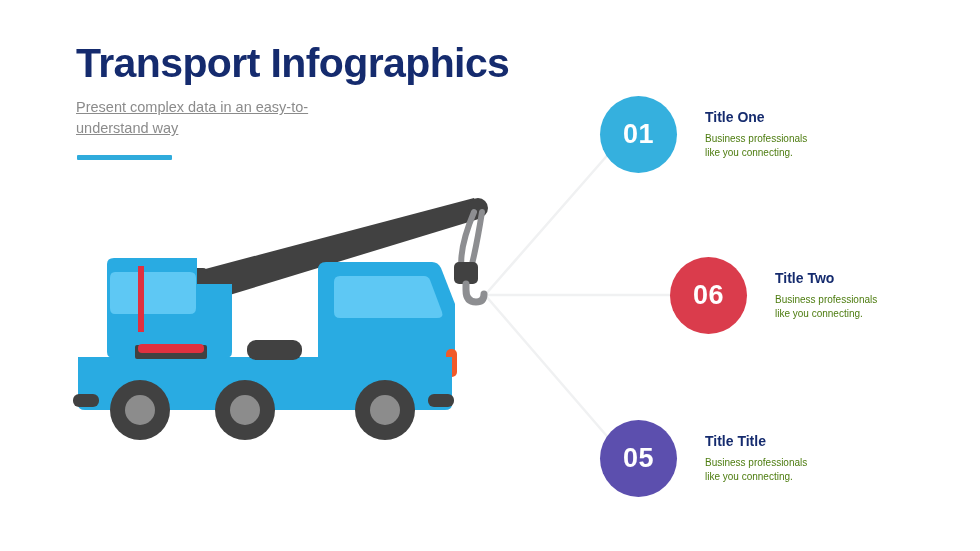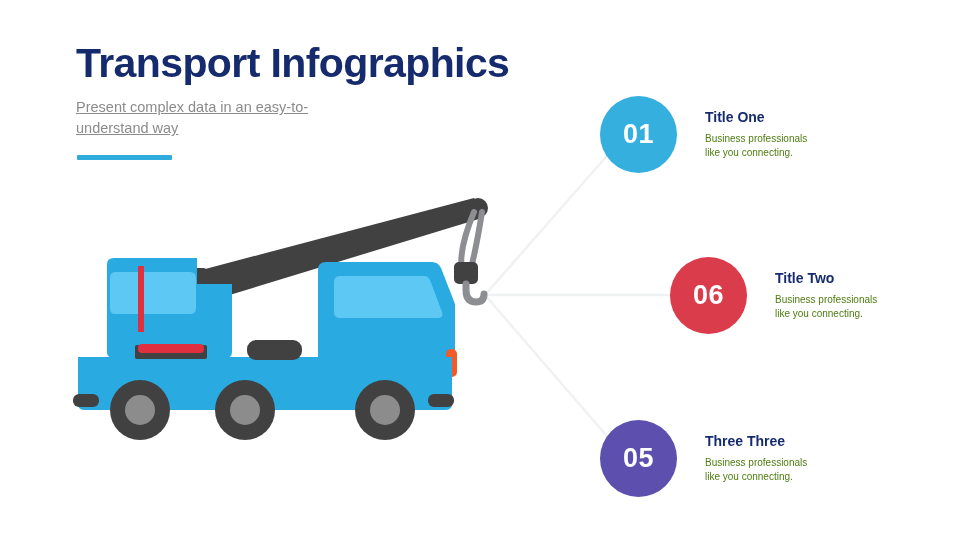--- a/index.html
+++ b/index.html
@@ -206,19 +206,19 @@
       <div class="item-desc">Business professionals</div>
       <div class="item-desc">like you connecting.</div>
     </div>
   </div>
 
   <div class="item" id="item-3">
     <div class="badge" style="background: rgb(92, 79, 174);">
       <span>05</span>
     </div>
     <div class="item-text">
-      <div class="item-title">Three Three</div>
+      <div class="item-title">Title Title</div>
       <div class="item-desc">Business professionals</div>
       <div class="item-desc">like you connecting.</div>
     </div>
   </div>
 
 </div>
 
 </body></html>

